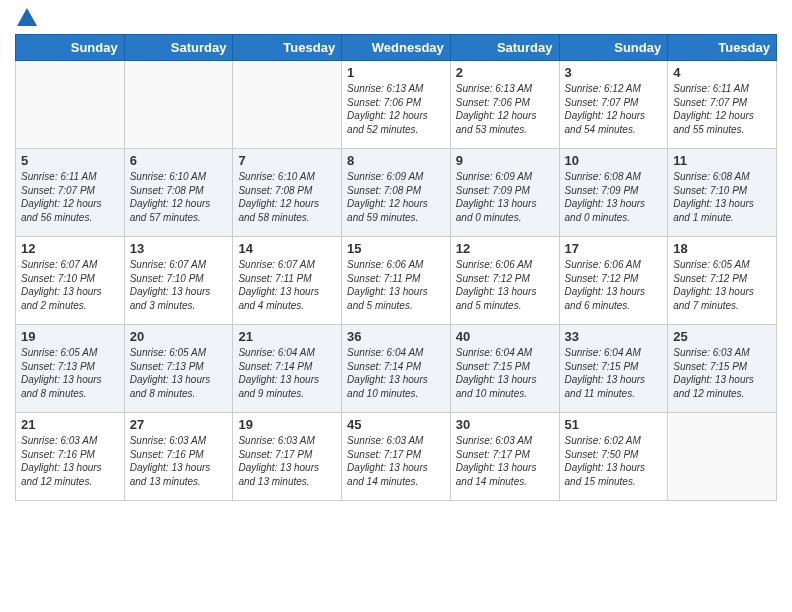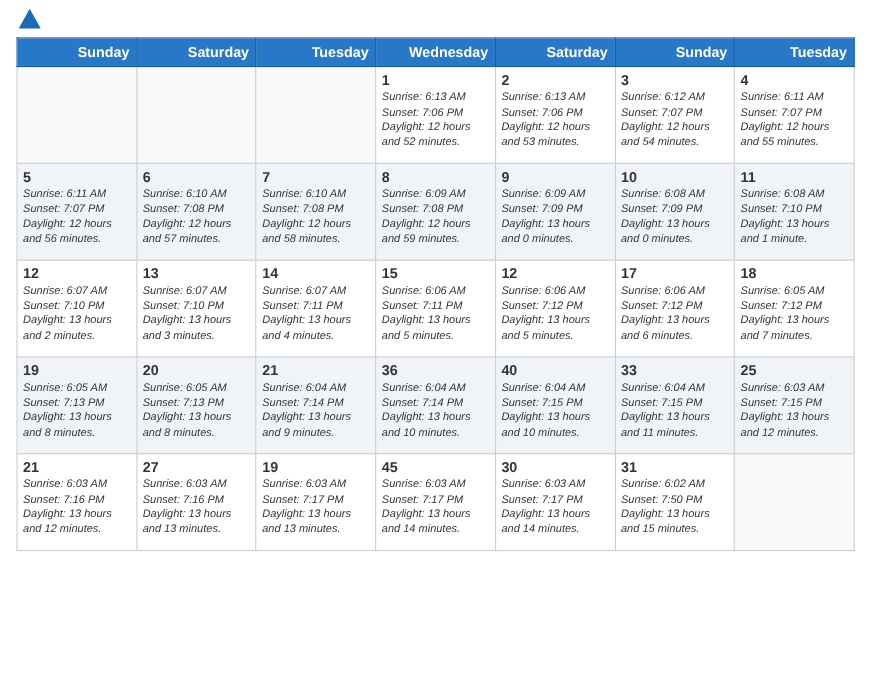--- a/index.html
+++ b/index.html
@@ -353,21 +353,21 @@
 and 14 minutes.</div>
           </td>
           <td>
             <span class="day-number">30</span>
             <div class="day-info" style="white-space: pre-line;">Sunrise: 6:03 AM
 Sunset: 7:17 PM
 Daylight: 13 hours
 and 14 minutes.</div>
           </td>
           <td>
-            <span class="day-number">31</span>
+            <span class="day-number">51</span>
             <div class="day-info" style="white-space: pre-line;">Sunrise: 6:02 AM
 Sunset: 7:50 PM
 Daylight: 13 hours
 and 15 minutes.</div>
           </td>
           <td class="empty"></td>
         </tr>
       </tbody>
   </table>
 </div>

